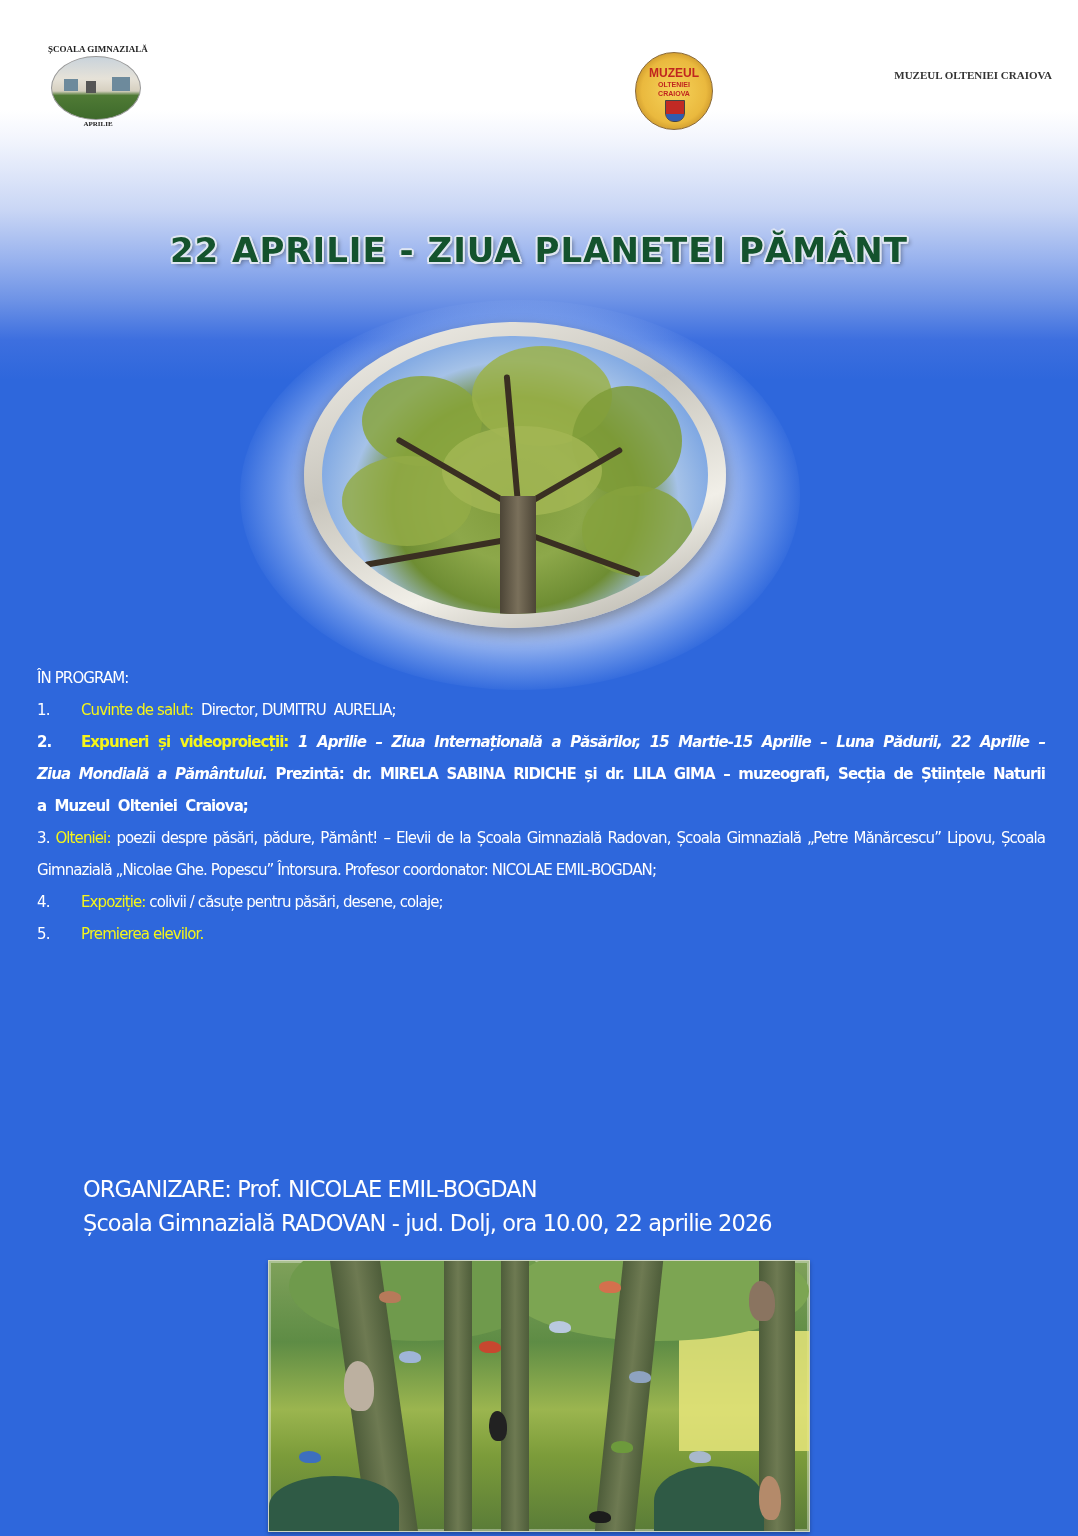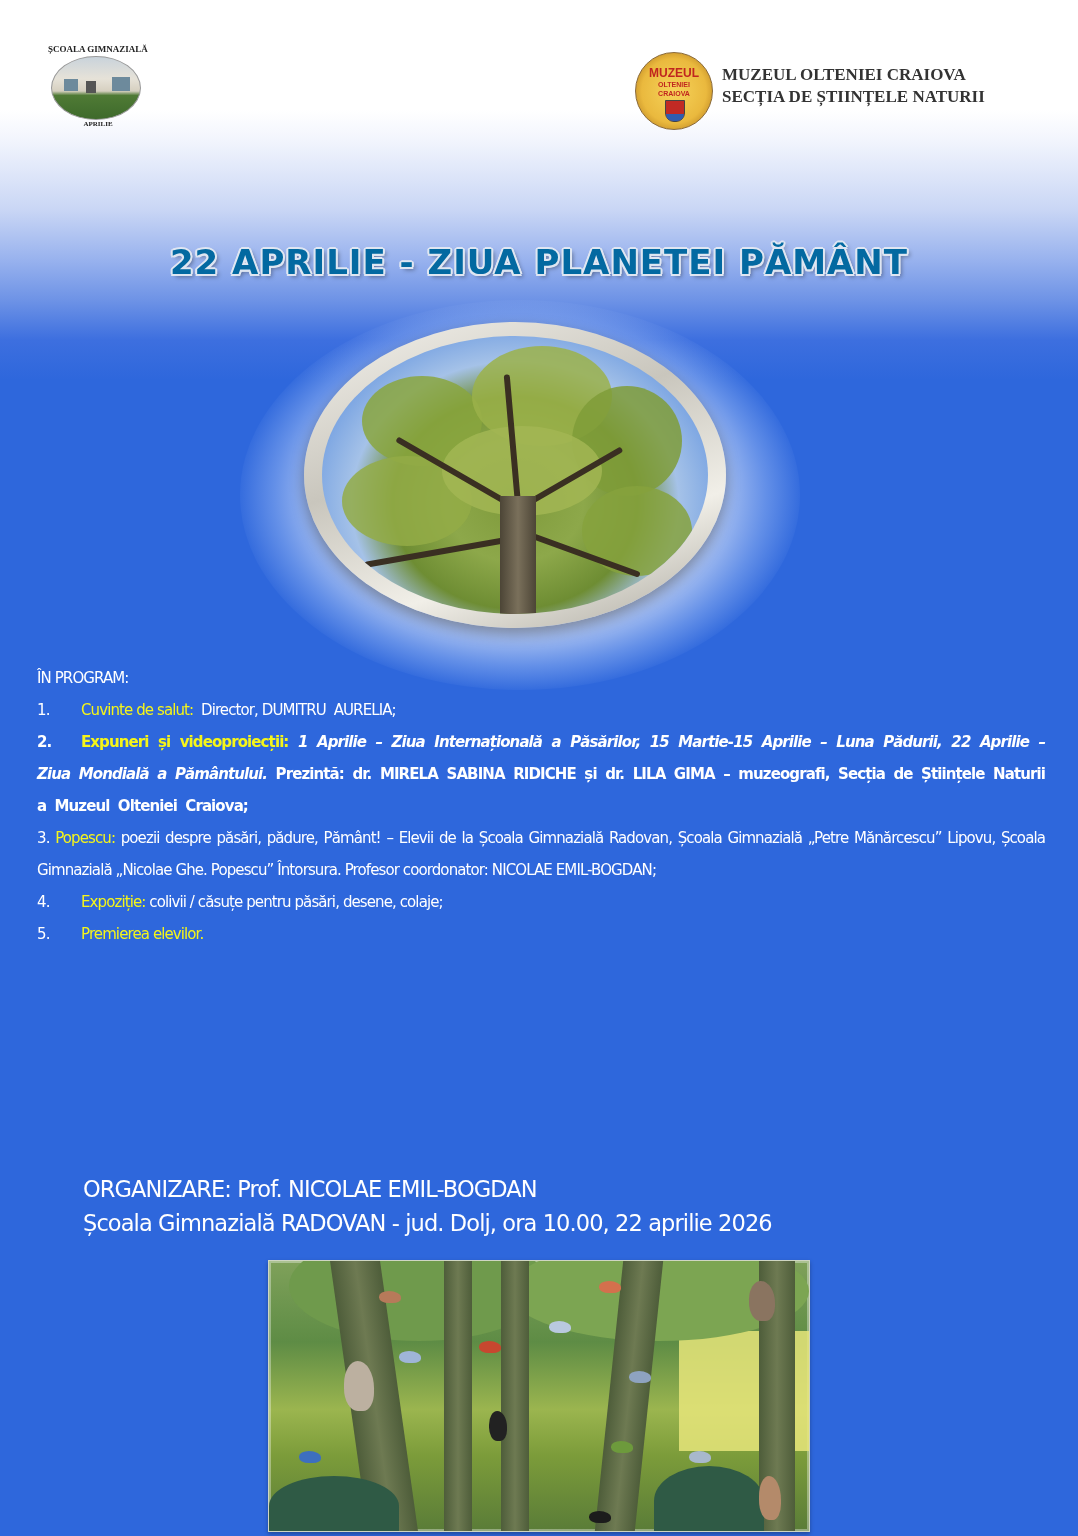--- a/index.html
+++ b/index.html
@@ -16,22 +16,22 @@
   .logo-school .photo .door{position:absolute;left:34px;top:24px;width:10px;height:12px;background:#555;}
   .logo-school .bottom{position:absolute;left:0;top:76px;width:106px;text-align:center;font-family:"Liberation Serif",serif;font-weight:bold;font-size:7px;color:#222;}
   .h-left{position:absolute;left:160px;top:20px;width:440px;text-align:center;font-family:"Liberation Serif",serif;font-weight:bold;font-size:17px;line-height:22px;color:#333;}
   .logo-museum{position:absolute;left:635px;top:8px;width:76px;height:76px;border-radius:50%;
     background:radial-gradient(circle,#f6d35a 0%,#eab93e 60%,#d4a030 72%,#c8a065 73%,#bf9355 100%);border:1px solid #8a6a3a;}
   .logo-museum .t1{position:absolute;left:0;top:13px;width:76px;text-align:center;font-weight:bold;font-size:12px;color:#c0261f;}
   .logo-museum .t2,.logo-museum .t3{position:absolute;left:0;width:76px;text-align:center;font-weight:bold;font-size:7px;color:#c0261f;}
   .logo-museum .t2{top:28px;} .logo-museum .t3{top:37px;}
   .logo-museum .shield{position:absolute;left:29px;top:47px;width:18px;height:20px;background:#c12a24;border-radius:0 0 9px 9px;border:1px solid #444;}
   .logo-museum .shield::after{content:"";position:absolute;left:0;bottom:0;width:18px;height:7px;background:#2f5db0;border-radius:0 0 9px 9px;}
-  .h-right{position:absolute;left:722px;top:20px;width:330px;text-align:left;font-family:"Liberation Serif",serif;font-weight:bold;font-size:17px;line-height:22px;color:#333;}
-  .title{position:absolute;top:242px;left:0;width:1078px;text-align:center;font-family:"DejaVu Sans",sans-serif;font-weight:bold;font-size:34px;letter-spacing:1px;color:#0369a1;
+  .h-right{position:absolute;left:722px;top:20px;width:330px;text-align:right;font-family:"Liberation Serif",serif;font-weight:bold;font-size:11px;line-height:22px;color:#333;}
+  .title{position:absolute;top:230px;left:0;width:1078px;text-align:center;font-family:"DejaVu Sans",sans-serif;font-weight:bold;font-size:34px;letter-spacing:1px;color:#14532d;
     text-shadow:2px 0 0 #dfe6f2,-2px 0 0 #dfe6f2,0 2px 0 #dfe6f2,0 -2px 0 #dfe6f2,1.5px 1.5px 0 #dfe6f2,-1.5px -1.5px 0 #dfe6f2,1.5px -1.5px 0 #dfe6f2,-1.5px 1.5px 0 #dfe6f2,3px 3px 4px rgba(0,0,0,.35);}
   .glow{position:absolute;left:240px;top:300px;width:560px;height:390px;border-radius:50%;
     background:radial-gradient(ellipse at center,rgba(255,255,255,.95) 0%,rgba(255,255,255,.75) 45%,rgba(180,205,250,.4) 62%,rgba(46,103,220,0) 72%);}
   .frame{position:absolute;left:304px;top:322px;width:422px;height:306px;border-radius:50%;
     background:linear-gradient(160deg,#f4f2ec,#c9c6bd 40%,#f1efe8 70%,#a9a69c);box-shadow:0 6px 14px rgba(0,0,0,.35);}
   .photo-tree{position:absolute;left:18px;top:14px;width:386px;height:278px;border-radius:50%;overflow:hidden;
     background:radial-gradient(ellipse at 50% 60%,#7f9a3b 0%,#8da84a 25%,#6e8d33 45%,#a5c2e8 60%,#6d9be0 80%,#4a7fd6 100%);}
   .photo-tree .leaf{position:absolute;border-radius:50%;background:#8aa63e;opacity:.85;}
   .photo-tree .trunk{position:absolute;left:178px;top:160px;width:36px;height:130px;background:linear-gradient(90deg,#4c4536,#7a705b,#4c4536);}
   .photo-tree .br{position:absolute;height:6px;background:#3a2f22;transform-origin:left center;border-radius:3px;}
@@ -65,21 +65,20 @@
     <div class="bottom">APRILIE</div>
   </div>
   <div class="logo-museum">
     <div class="t1">MUZEUL</div>
     <div class="t2">OLTENIEI</div>
     <div class="t3">CRAIOVA</div>
     <div class="shield"></div>
   </div>
   <div class="h-right">
     <div>MUZEUL OLTENIEI CRAIOVA</div>
-    <div>SECȚIA DE ȘTIINȚELE NATURII</div>
   </div>
 </div>
 
 <div class="title">22 APRILIE - ZIUA  PLANETEI  PĂMÂNT</div>
 
 <div class="glow"></div>
 <div class="frame">
   <div class="photo-tree">
     <div class="leaf" style="left:40px;top:40px;width:120px;height:90px;"></div>
     <div class="leaf" style="left:150px;top:10px;width:140px;height:100px;background:#9bb24a;"></div>
@@ -101,21 +100,21 @@
 
   <div class="row">
     <span class="num">1.</span><span class="y">Cuvinte de salut:</span><span style="white-space:pre;">  Director, DUMITRU  AURELIA;</span>
   </div>
 
   <div class="just" style="word-spacing:4px;font-weight:bold;">
     <span class="num">2.</span><span class="y">Expuneri și videoproiecții:</span><i> 1 Aprilie – Ziua Internațională a Păsărilor, 15 Martie-15 Aprilie – Luna Pădurii, 22 Aprilie – Ziua Mondială a Pământului.</i><span> Prezintă: dr. MIRELA SABINA RIDICHE și dr. LILA GIMA – muzeografi, Secția de Științele Naturii a Muzeul Olteniei Craiova;</span>
   </div>
 
   <div class="just">
-    <span>3.</span> <span class="y">Popescu:</span><span> poezii despre păsări, pădure, Pământ! – Elevii de la Școala Gimnazială Radovan, Școala Gimnazială „Petre Mănărcescu” Lipovu, Școala Gimnazială „Nicolae Ghe. Popescu” Întorsura. Profesor coordonator: NICOLAE EMIL-BOGDAN;</span>
+    <span>3.</span> <span class="y">Olteniei:</span><span> poezii despre păsări, pădure, Pământ! – Elevii de la Școala Gimnazială Radovan, Școala Gimnazială „Petre Mănărcescu” Lipovu, Școala Gimnazială „Nicolae Ghe. Popescu” Întorsura. Profesor coordonator: NICOLAE EMIL-BOGDAN;</span>
   </div>
 
   <div class="row">
     <span class="num">4.</span><span class="y">Expoziție:</span><span> colivii / căsuțe pentru păsări, desene, colaje;</span>
   </div>
 
   <div class="row">
     <span class="num">5.</span><span class="y">Premierea elevilor.</span>
   </div>
 </div>

